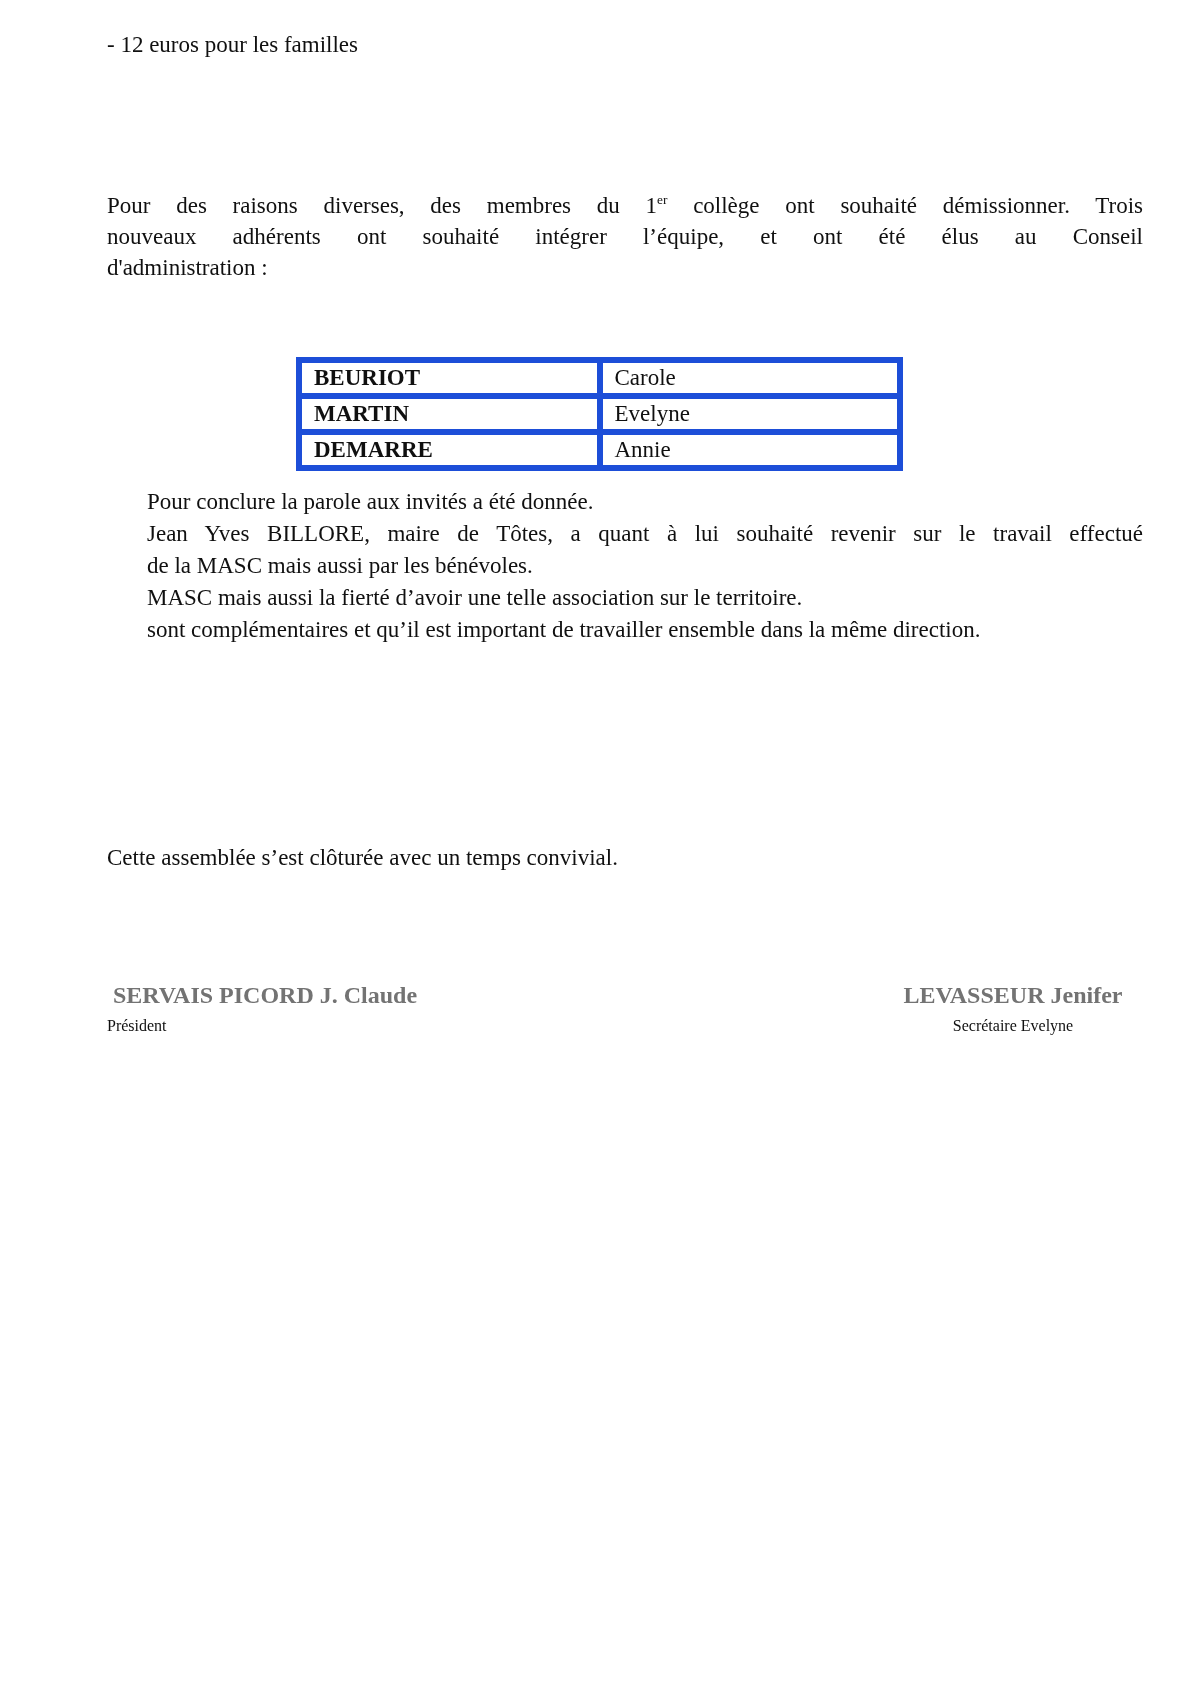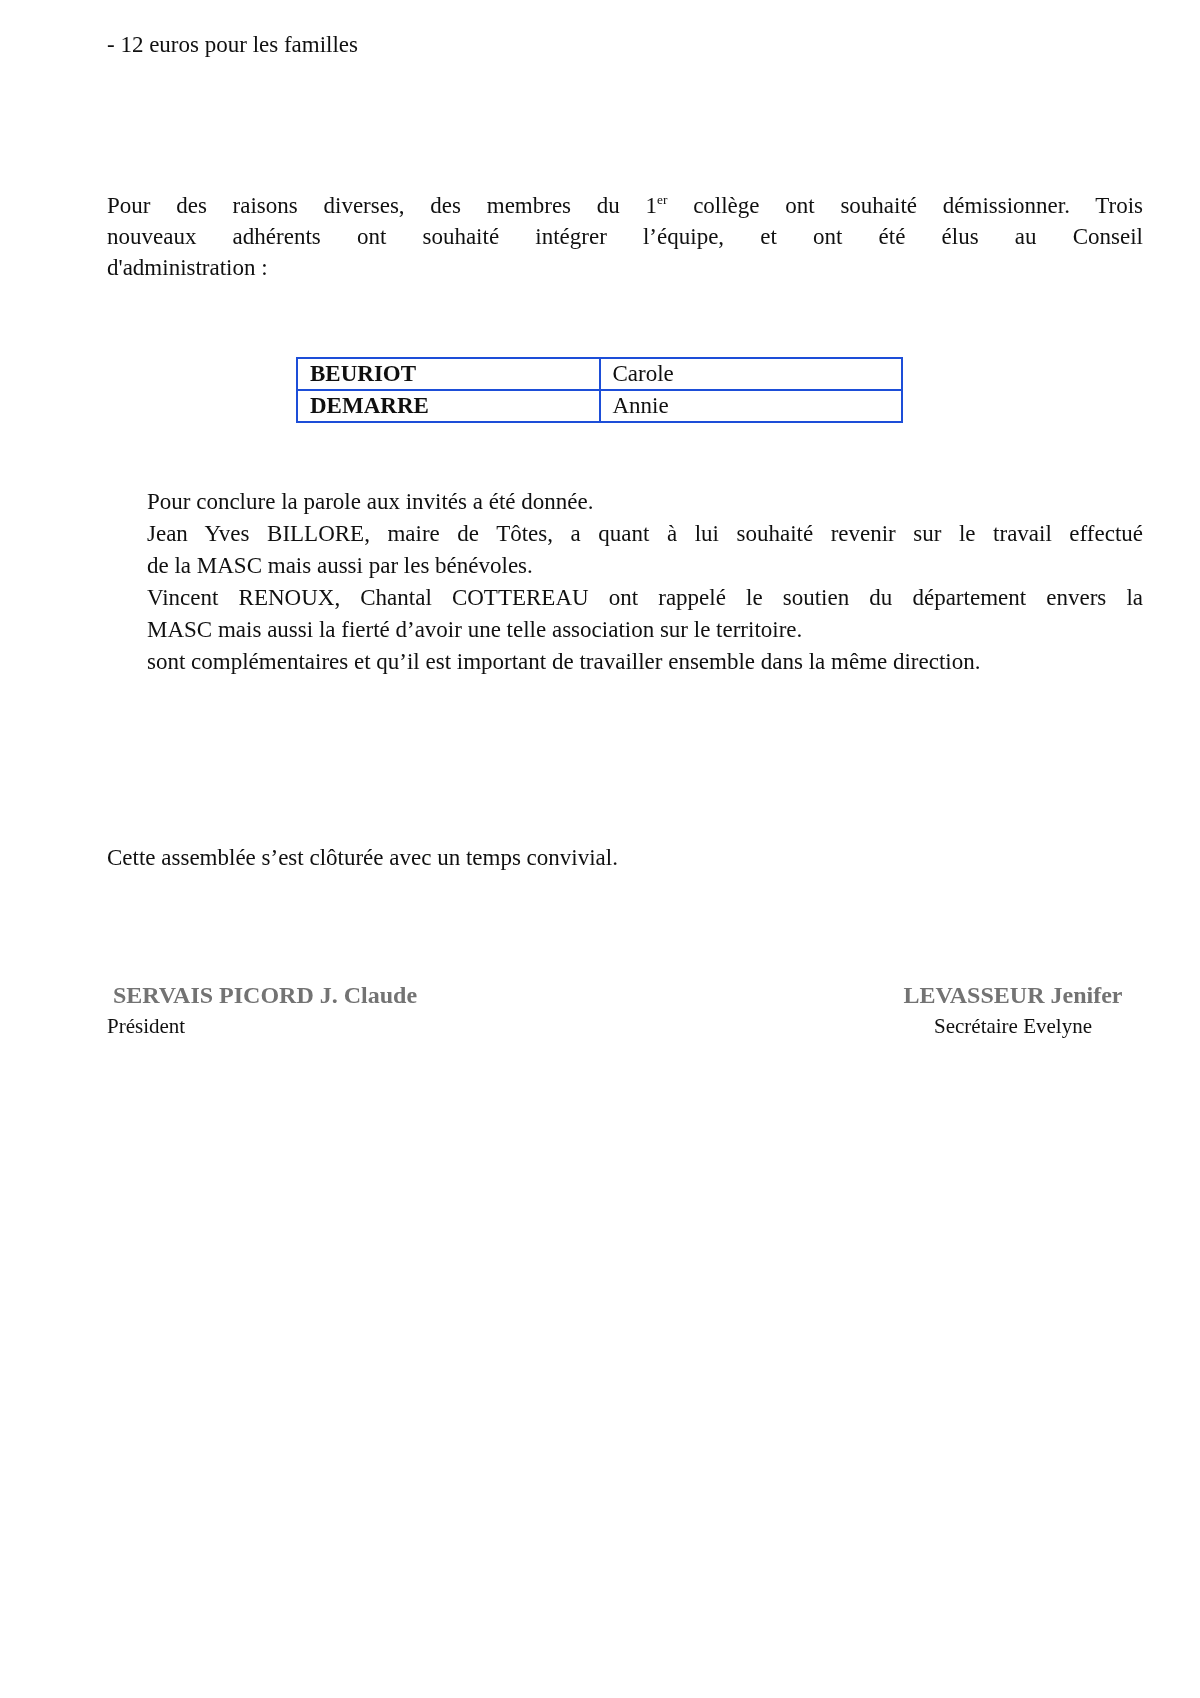--- a/index.html
+++ b/index.html
@@ -26,21 +26,21 @@
 
   table.members {
     position: absolute;
     left: 296px;
     top: 357px;
     width: 607px;
     border-collapse: collapse;
     table-layout: fixed;
   }
   table.members td {
-    border: 2px solid #1d4ed8;
+    border: 6px solid #1d4ed8;
     height: 30px;
     padding: 0 0 0 12px;
     font-size: 23px;
     vertical-align: middle;
     overflow: hidden;
   }
   table.members { border: 2px solid #3a3a3a; }
   td.lastname { font-weight: bold; width: 50%; }
   td.firstname { width: 50%; }
 
@@ -48,21 +48,21 @@
   .gap-before { margin-top: 6px; }
 
   .sig-row { position: absolute; left: 107px; right: 57px; top: 980px; }
   .sig-name {
     font-family: Liberation Serif, serif;
     font-weight: bold;
     font-size: 24px;
     line-height: 30px;
     color: #737373;
   }
-  .sig-title { font-size: 21px; line-height: 32px; }
+  .sig-title { font-size: 16px; line-height: 32px; }
   .sig-left { position: absolute; left: 0; top: 0; }
   .sig-left .sig-name { padding-left: 6px; }
   .sig-right { position: absolute; left: 796px; top: 0; width: 220px; text-align: center; }
 </style>
 </head>
 <body>
 
 <div class="page">
 
   <div class="block" style="top: 30px;">
@@ -77,31 +77,34 @@
     <div class="line">d'administration :</div>
   </div>
 
   <table class="members">
     <tbody>
       <tr>
         <td class="lastname">BEURIOT</td>
         <td class="firstname">Carole</td>
       </tr>
       <tr>
+        <td class="lastname">MARTIN</td>
+        <td class="firstname">Evelyne</td>
+      </tr>
+      <tr>
         <td class="lastname">DEMARRE</td>
         <td class="firstname">Annie</td>
       </tr>
     </tbody>
   </table>
 
   <div class="block conclusion" style="top: 486px; margin-left: 40px;">
     <div class="line">Pour conclure la parole aux invités a été donnée.</div>
     <div class="jline">Jean Yves BILLORE, maire de Tôtes, a quant à lui souhaité revenir sur le travail effectué</div>
     <div class="line">de la MASC mais aussi par les bénévoles.</div>
-    <div class="jline">Vincent RENOUX, Chantal COTTEREAU ont rappelé le soutien du département envers la</div>
     <div class="line">MASC mais aussi la fierté d’avoir une telle association sur le territoire.</div>
     <div class="line">sont complémentaires et qu’il est important de travailler ensemble dans la même direction.</div>
   </div>
 
   <div class="block" style="top: 842px;">
     <div class="line">Cette assemblée s’est clôturée avec un temps convivial.</div>
   </div>
 
   <div class="sig-row">
     <div class="sig-left">

